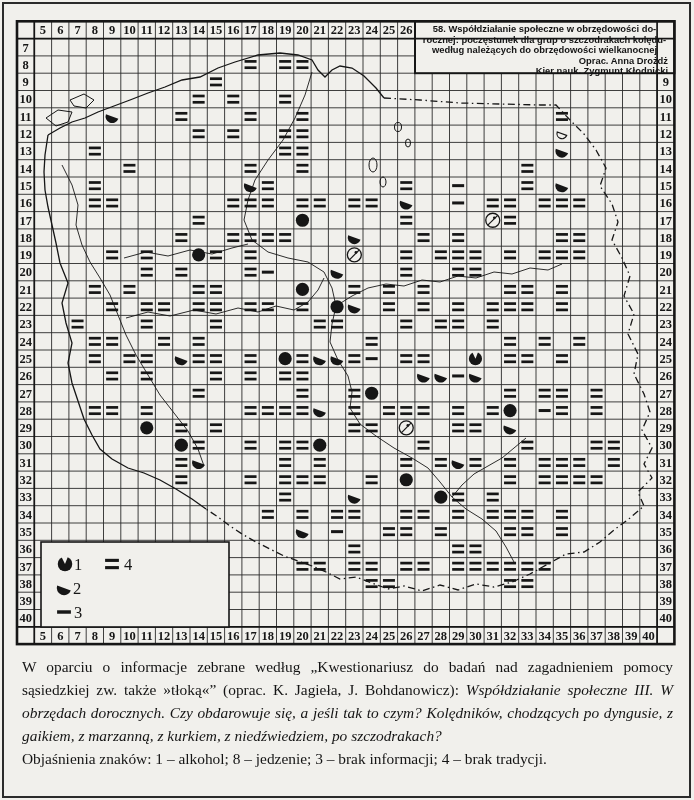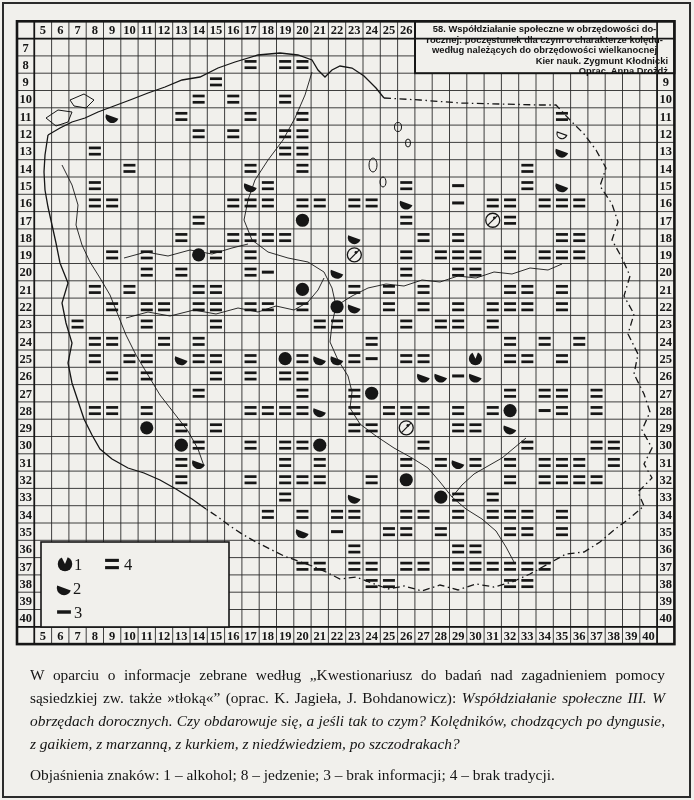--- a/index.html
+++ b/index.html
@@ -15,21 +15,21 @@
     position:absolute;left:416px;top:22px;width:257px;height:48px;
     box-sizing:border-box;padding:2px 3px 0 3px;
     font-family:"Liberation Sans",sans-serif;font-weight:bold;
     font-size:9.4px;line-height:10.6px;text-align:center;
   }
   .title-block .credit{text-align:right;padding-right:2px;}
   .caption{
     position:absolute;left:22px;top:655px;width:651px;
     font-size:15.4px;line-height:23px;
   }
-  .caption p{margin:8px;}
+  .caption p{margin:0;}
   .caption .p1{text-align:justify;}
   .caption .it{font-style:italic;}
 </style>
 </head>
 <body>
 
 <div class="page">
   <svg id="map-svg" width="694" height="650" viewBox="0 0 694 650">
       <rect x="16.999999999999996" y="21.3" width="657.4" height="622.8000000000001" fill="#f1f0ec"></rect>
       <g stroke="#2a2a2a" stroke-width="0.9">
@@ -1328,24 +1328,24 @@
         <text x="73" y="594" font-family="&quot;Liberation Serif&quot;,serif" font-size="16.5px" fill="#161616">2</text>
         <g>
           <rect x="57.1" y="610.275" width="13.799999999999999" height="3.4499999999999997" fill="#161616"></rect>
         </g>
         <text x="74" y="618" font-family="&quot;Liberation Serif&quot;,serif" font-size="16.5px" fill="#161616">3</text>
       </g>
     </svg>
 
   <div class="title-block">
     <div>58. Współdziałanie społeczne w obrzędowości do-</div>
-    <div>rocznej: poczęstunek dla czym o charakterze kolędu-</div>
+    <div>rocznej: poczęstunek dla grup o szczodrakach kolędu-</div>
     <div>według należących do obrzędowości wielkanocnej</div>
+    <div class="credit">Oprac. Anna Drożdż</div>
     <div class="credit">Kier nauk. Zygmunt Kłodnicki</div>
-    <div class="credit">Oprac. Anna Drożdż</div>
   </div>
 
   <div class="caption">
     <p class="p1"><span>W oparciu o informacje zebrane według „Kwestionariusz do badań nad zagadnieniem pomocy sąsiedzkiej zw. także »tłoką«” (oprac. K. Jagieła, J. Bohdanowicz): </span><span class="it">Współdziałanie społeczne III. W obrzędach dorocznych. Czy obdarowuje się, a jeśli tak to czym? Kolędników, chodzących po dyngusie, z gaikiem, z marzanną, z kurkiem, z niedźwiedziem, po szczodrakach?</span></p>
     <p>Objaśnienia znaków: 1 – alkohol; 8 – jedzenie; 3 – brak informacji; 4 – brak tradycji.</p>
   </div>
 
   <div class="page-border"></div>
 </div>
 

